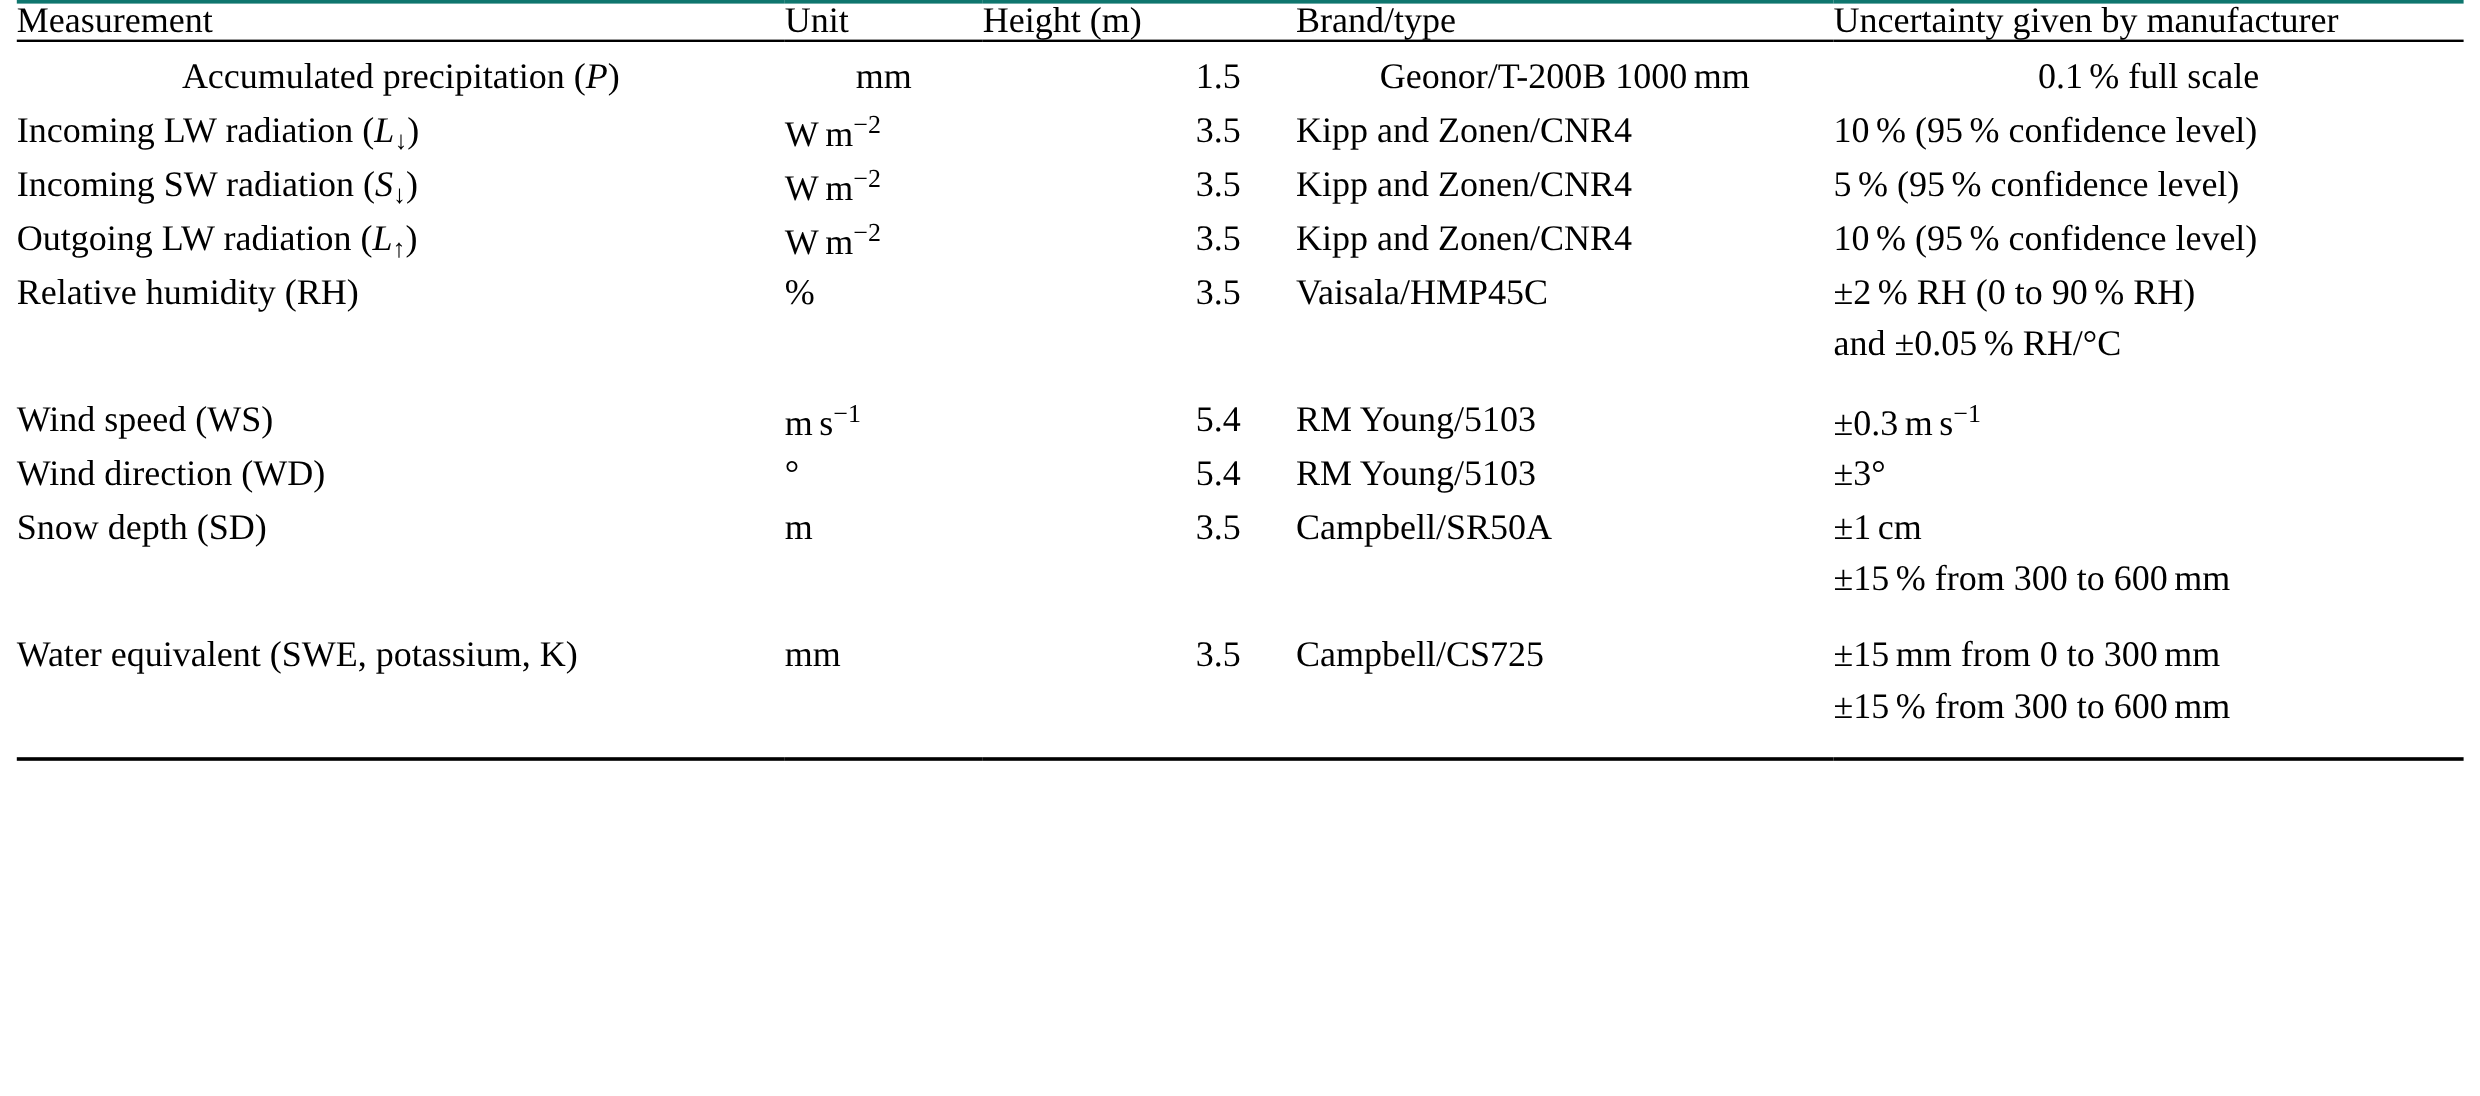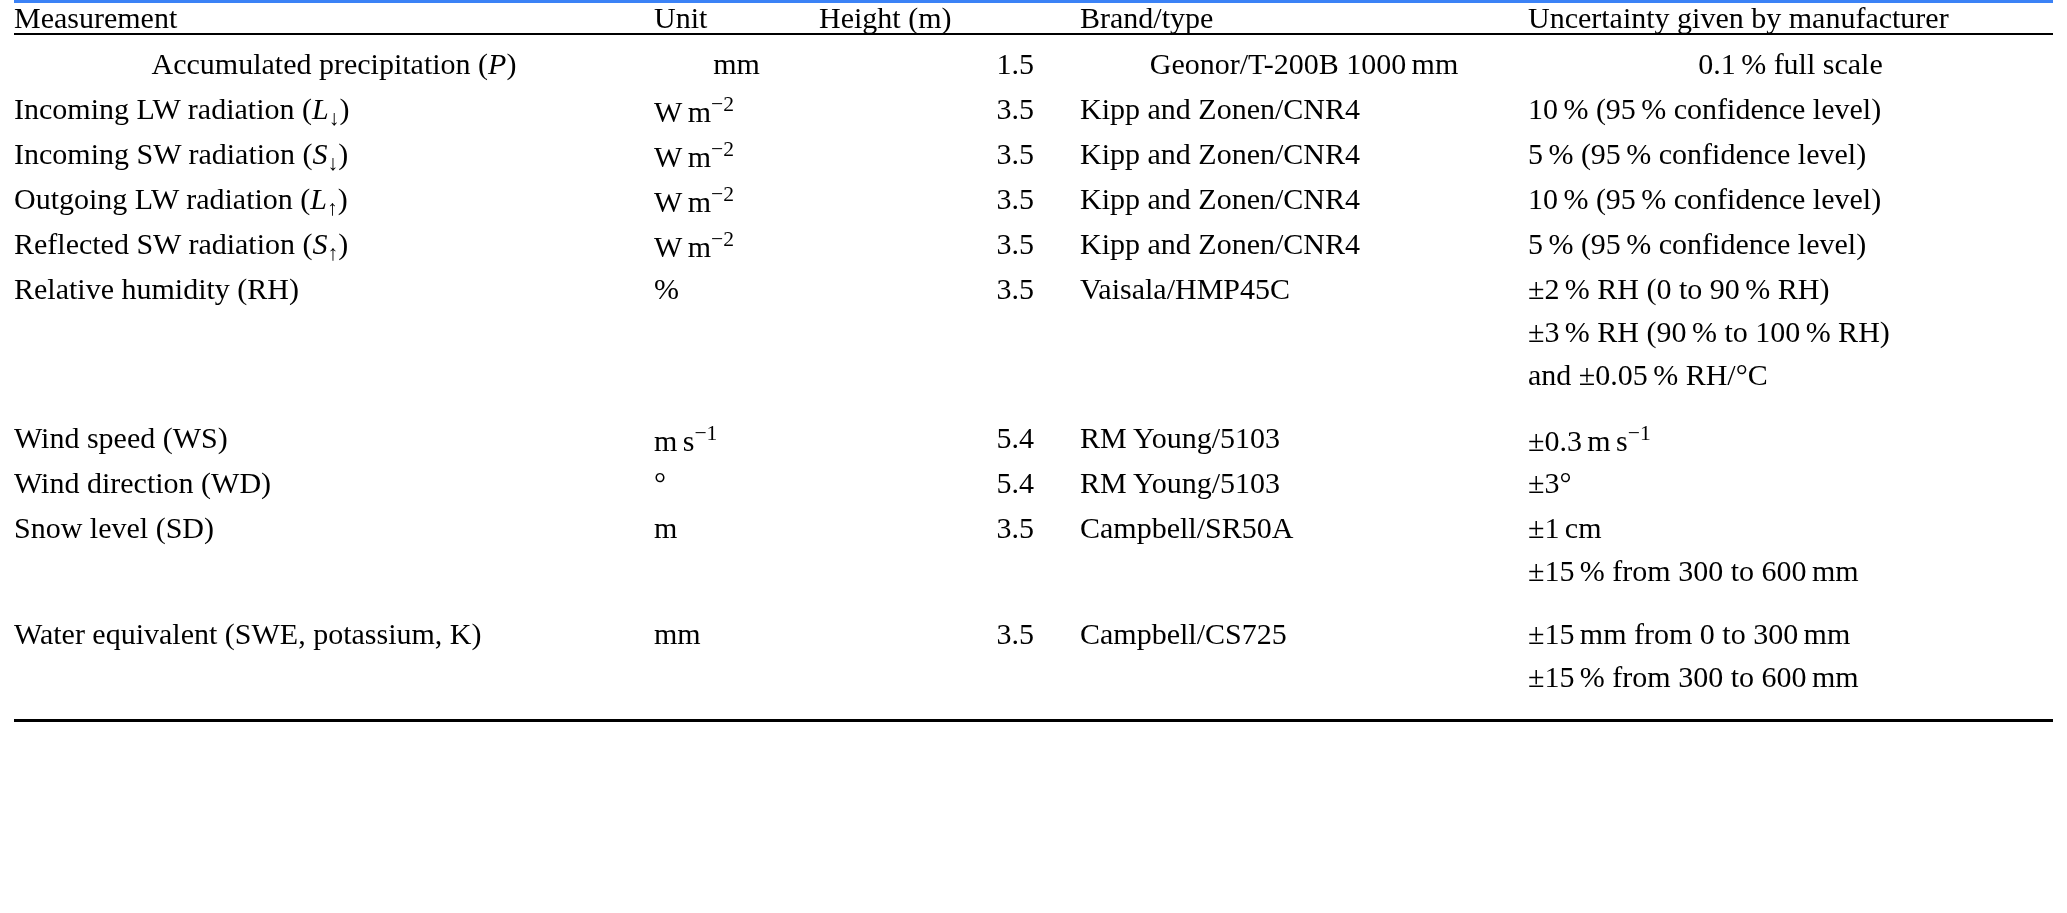--- a/index.html
+++ b/index.html
@@ -25,21 +25,21 @@
     font-size: 30px;
     line-height: 1.0;
   }
   table.paper-table th,
   table.paper-table td {
     text-align: left;
     vertical-align: top;
     padding: 0;
     font-weight: normal;
   }
-  .rule-top td, .rule-top th { border-top: 3px solid #3b82f6; }
+  .rule-top td, .rule-top th { border-top: 3px solid #0f766e; }
   .rule-bot td, .rule-bot th { border-bottom: 3px solid #000; }
 
   thead th {
     padding: 9px 0 14px 0;
     font-size: 30px;
   }
   thead tr.head-row th {
     border-bottom: 2px solid #000;
   }
 
@@ -113,41 +113,27 @@
       </tr>
 
       <tr class="body-row">
         <td class="c-meas">Outgoing LW radiation (<span class="it">L</span><span class="sub">↑</span>)</td>
         <td class="c-unit">W<span class="thin-space"></span>m<span class="sup">−2</span></td>
         <td class="c-hgt">3.5</td>
         <td class="c-brand">Kipp and Zonen/CNR4</td>
         <td class="c-unc">10<span class="thin-space"></span>% (95<span class="thin-space"></span>% confidence level)</td>
       </tr>
 
-      <tr class="body-row">
-        <td class="c-meas">Reflected SW radiation (<span class="it">S</span><span class="sub">↑</span>)</td>
-        <td class="c-unit">W<span class="thin-space"></span>m<span class="sup">−2</span></td>
-        <td class="c-hgt">3.5</td>
-        <td class="c-brand">Kipp and Zonen/CNR4</td>
-        <td class="c-unc">5<span class="thin-space"></span>% (95<span class="thin-space"></span>% confidence level)</td>
-      </tr>
 
       <tr class="body-row">
         <td class="c-meas">Relative humidity (RH)</td>
         <td class="c-unit">%</td>
         <td class="c-hgt">3.5</td>
         <td class="c-brand">Vaisala/HMP45C</td>
         <td class="c-unc">±2<span class="thin-space"></span>% RH (0 to 90<span class="thin-space"></span>% RH)</td>
-      </tr>
-      <tr class="cont-row">
-        <td class="c-meas"></td>
-        <td class="c-unit"></td>
-        <td class="c-hgt"></td>
-        <td class="c-brand"></td>
-        <td class="c-unc">±3<span class="thin-space"></span>% RH (90<span class="thin-space"></span>% to 100<span class="thin-space"></span>% RH)</td>
       </tr>
       <tr class="cont-row">
         <td class="c-meas"></td>
         <td class="c-unit"></td>
         <td class="c-hgt"></td>
         <td class="c-brand"></td>
         <td class="c-unc">and ±0.05<span class="thin-space"></span>% RH/°C</td>
       </tr>
 
       <tr class="gap-row">
@@ -160,21 +146,21 @@
 
       <tr class="body-row">
         <td class="c-meas">Wind direction (WD)</td>
         <td class="c-unit">°</td>
         <td class="c-hgt">5.4</td>
         <td class="c-brand">RM Young/5103</td>
         <td class="c-unc">±3°</td>
       </tr>
 
       <tr class="body-row">
-        <td class="c-meas">Snow level (SD)</td>
+        <td class="c-meas">Snow depth (SD)</td>
         <td class="c-unit">m</td>
         <td class="c-hgt">3.5</td>
         <td class="c-brand">Campbell/SR50A</td>
         <td class="c-unc">±1<span class="thin-space"></span>cm</td>
       </tr>
 
       <tr class="cont-row">
         <td class="c-meas"></td>
         <td class="c-unit"></td>
         <td class="c-hgt"></td>

